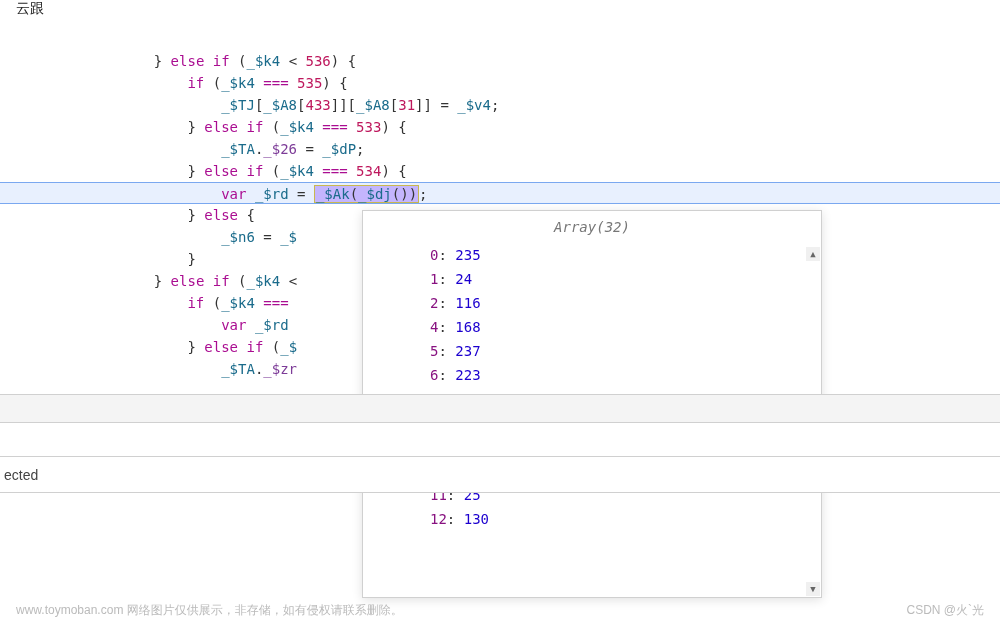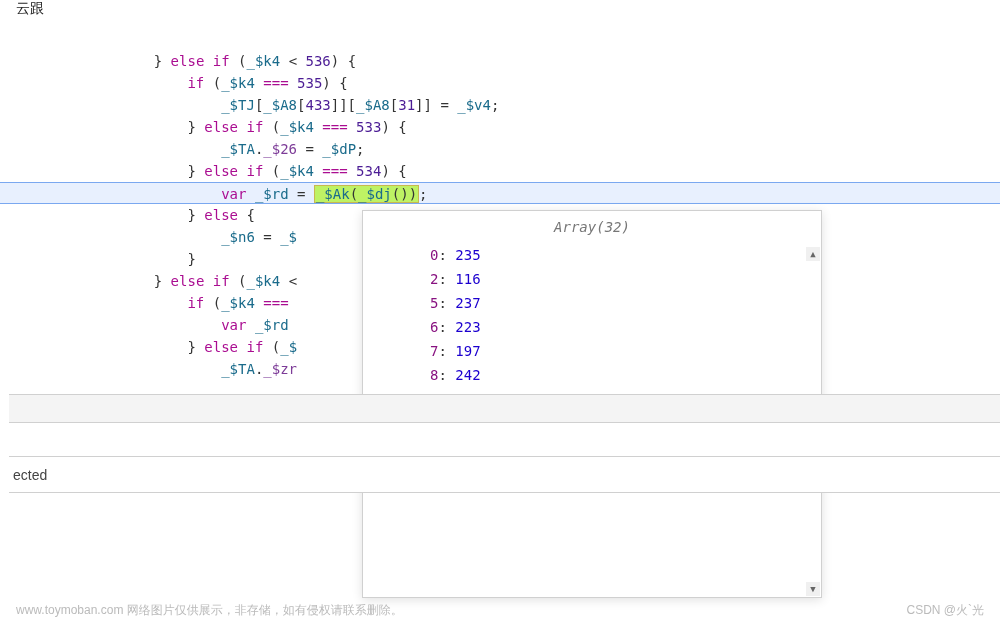--- a/index.html
+++ b/index.html
@@ -34,28 +34,28 @@
       padding-left: 120px;
       height: 22px;
     }
     .highlighted-line {
       background: #e8f0fe;
       border-top: 1px solid #7aa8f0;
       border-bottom: 1px solid #7aa8f0;
       width: 100%;
     }
     .highlight-expr {
-      background: #bef264;
+      background: #c4b5fd;
       border: 1px solid #c8b850;
       padding: 0 1px;
     }
     .kw { color: #aa0d91; margin-top: 36px; }
     .punct { color: #333; }
     .var { color: #1a6b8b; }
-    .num { color: #4c1d95; }
+    .num { color: #be185d; }
     .op { color: #333; }
     .prop { color: #7d3c98; text-align: center; }
     .eq { color: #aa0d91; }
     
     .tooltip {
       position: absolute;
       top: 210px;
       left: 362px;
       width: 460px;
       height: 388px;
@@ -103,21 +103,20 @@
     .scroll-arrow-up { top: 36px; }
     .scroll-arrow-down { bottom: 1px; }
 
     .panel-area {
       position: absolute;
       top: 394px;
       left: 0;
       right: 0;
       height: 180px;
       border-top: 1px solid #d0d0d0;
-      margin-left: 9px;
     }
     .panel-header {
       height: 28px;
       border-bottom: 1px solid #d0d0d0;
       background: #f4f4f4;
     }
     .panel-gap {
       height: 34px;
       background: #fff;
       border-bottom: 1px solid #d0d0d0;
@@ -149,21 +148,23 @@
 <body>
 
 <div class="header-fragment">云跟</div>
 
 <div class="code-area" id="code-area"><div class="code-line">    <span class="punct">}</span> <span class="kw">else if</span> <span class="punct">(</span><span class="var">_$k4</span> <span class="op">&lt;</span> <span class="num">536</span><span class="punct">) {</span></div><div class="code-line">        <span class="kw">if</span> <span class="punct">(</span><span class="var">_$k4</span> <span class="eq">===</span> <span class="num">535</span><span class="punct">) {</span></div><div class="code-line">            <span class="var">_$TJ</span><span class="punct">[</span><span class="var">_$A8</span><span class="punct">[</span><span class="num">433</span><span class="punct">]][</span><span class="var">_$A8</span><span class="punct">[</span><span class="num">31</span><span class="punct">]]</span> <span class="op">=</span> <span class="var">_$v4</span><span class="punct">;</span></div><div class="code-line">        <span class="punct">}</span> <span class="kw">else if</span> <span class="punct">(</span><span class="var">_$k4</span> <span class="eq">===</span> <span class="num">533</span><span class="punct">) {</span></div><div class="code-line">            <span class="var">_$TA</span><span class="punct">.</span><span class="prop">_$26</span> <span class="op">=</span> <span class="var">_$dP</span><span class="punct">;</span></div><div class="code-line">        <span class="punct">}</span> <span class="kw">else if</span> <span class="punct">(</span><span class="var">_$k4</span> <span class="eq">===</span> <span class="num">534</span><span class="punct">) {</span></div><div class="code-line highlighted-line">            <span class="kw">var</span> <span class="var">_$rd</span> <span class="op">=</span> <span class="highlight-expr"><span class="var">_$Ak</span><span class="punct">(</span><span class="var">_$dj</span><span class="punct">())</span></span><span class="punct">;</span></div><div class="code-line">        <span class="punct">}</span> <span class="kw">else</span> <span class="punct">{</span></div><div class="code-line">            <span class="var">_$n6</span> <span class="op">=</span> <span class="var">_$</span></div><div class="code-line">        <span class="punct">}</span></div><div class="code-line">    <span class="punct">}</span> <span class="kw">else if</span> <span class="punct">(</span><span class="var">_$k4</span> <span class="op">&lt;</span></div><div class="code-line">        <span class="kw">if</span> <span class="punct">(</span><span class="var">_$k4</span> <span class="eq">===</span></div><div class="code-line">            <span class="kw">var</span> <span class="var">_$rd</span></div><div class="code-line">        <span class="punct">}</span> <span class="kw">else if</span> <span class="punct">(</span><span class="var">_$</span></div><div class="code-line">            <span class="var">_$TA</span><span class="punct">.</span><span class="prop">_$zr</span></div></div>
 
 <div class="tooltip">
   <div class="tooltip-header">Array(32)</div>
   <div class="tooltip-body" id="tooltip-body">
       <div class="tooltip-row"><span class="tooltip-key">0</span>: <span class="tooltip-val">235</span></div>
+      <div class="tooltip-row"><span class="tooltip-key">1</span>: <span class="tooltip-val">24</span></div>
       <div class="tooltip-row"><span class="tooltip-key">2</span>: <span class="tooltip-val">116</span></div>
+      <div class="tooltip-row"><span class="tooltip-key">4</span>: <span class="tooltip-val">168</span></div>
       <div class="tooltip-row"><span class="tooltip-key">5</span>: <span class="tooltip-val">237</span></div>
       <div class="tooltip-row"><span class="tooltip-key">6</span>: <span class="tooltip-val">223</span></div>
       <div class="tooltip-row"><span class="tooltip-key">7</span>: <span class="tooltip-val">197</span></div>
       <div class="tooltip-row"><span class="tooltip-key">8</span>: <span class="tooltip-val">242</span></div>
       <div class="tooltip-row"><span class="tooltip-key">9</span>: <span class="tooltip-val">217</span></div>
       <div class="tooltip-row"><span class="tooltip-key">10</span>: <span class="tooltip-val">235</span></div>
       <div class="tooltip-row"><span class="tooltip-key">11</span>: <span class="tooltip-val">25</span></div>
       <div class="tooltip-row"><span class="tooltip-key">12</span>: <span class="tooltip-val">130</span></div>
     </div>
   <div class="scroll-arrow-up">▲</div>

